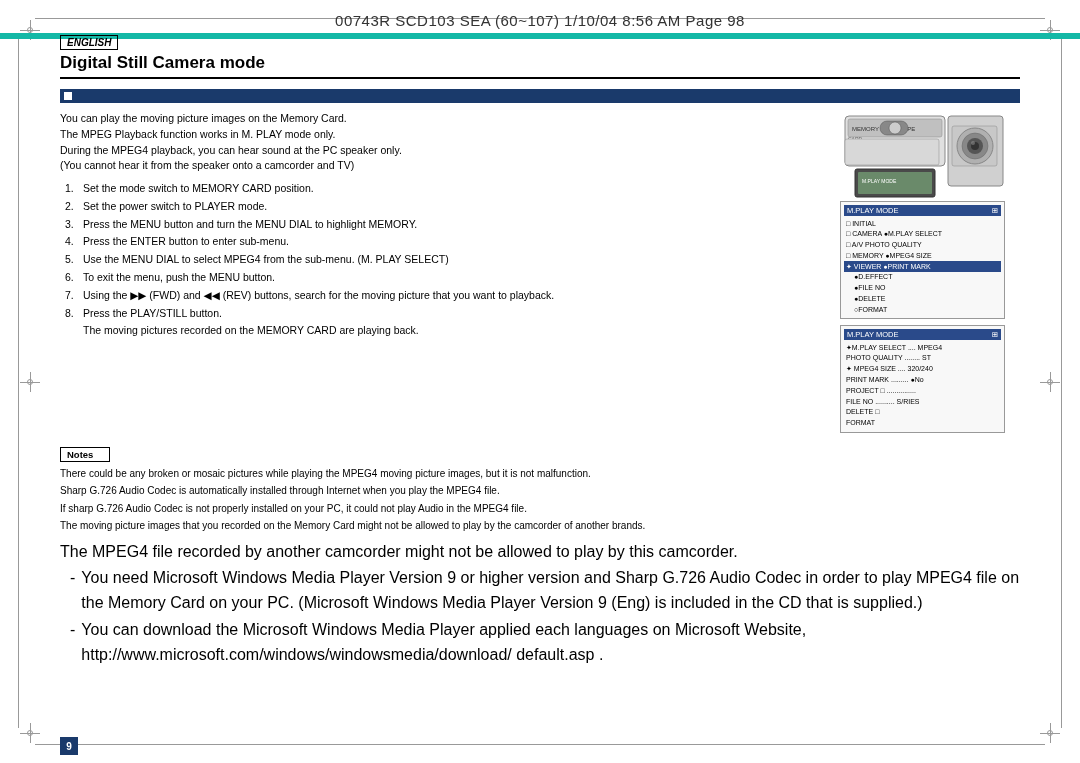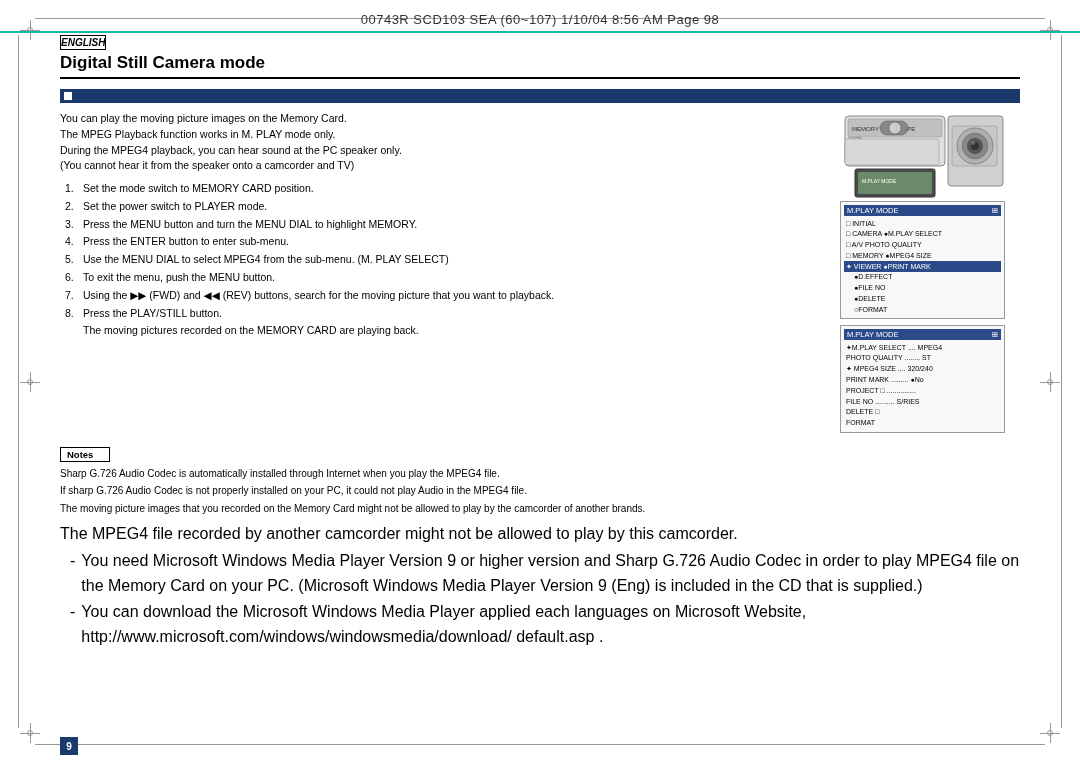--- a/index.html
+++ b/index.html
@@ -16,23 +16,23 @@
 
     
     .header-bar {
       position: absolute;
       top: 8px;
       left: 0;
       right: 0;
       display: flex;
       align-items: center;
       padding: 4px 20px;
-      font-size: 13px;
+      font-size: 15px;
       color: #333;
-      border-bottom: 2px solid #14b8a6;
+      border-bottom: 6px solid #14b8a6;
     }
 
     .header-text {
       flex: 1;
       text-align: center;
       letter-spacing: 0.5px;
     }
 
     
     .reg-mark {
@@ -81,21 +81,21 @@
       top: 35px;
       left: 60px;
       right: 60px;
       bottom: 40px;
     }
 
     
     .english-badge {
       display: inline-block;
       border: 1.5px solid #000;
-      padding: 1px 0;
+      padding: 1px 6px;
       font-size: 10px;
       font-weight: bold;
       margin-bottom: 3px;
       font-style: italic;
     }
 
     
     .page-title {
       font-size: 17px;
       font-weight: bold;
@@ -484,20 +484,21 @@
       </div>
     </div>
   </div>
 
   
   <div class="notes-section">
     <div class="notes-header">
       <div class="notes-box">Notes</div>
     </div>
     <div class="notes-content">
+      <p>There could be any broken or mosaic pictures while playing the MPEG4 moving picture images, but it is not malfunction.</p>
       <p>Sharp G.726 Audio Codec is automatically installed through Internet when you play the MPEG4 file.</p>
       <p>If sharp G.726 Audio Codec is not properly installed on your PC, it could not play Audio in the MPEG4 file.</p>
       <p>The moving picture images that you recorded on the Memory Card might not be allowed to play by the camcorder of another brands.</p>
     </div>
   </div>
 
   
   <div class="mpeg4-note">
     <p>The MPEG4 file recorded by another camcorder might not be allowed to play by this camcorder.</p>
     <div class="bullet-item">

